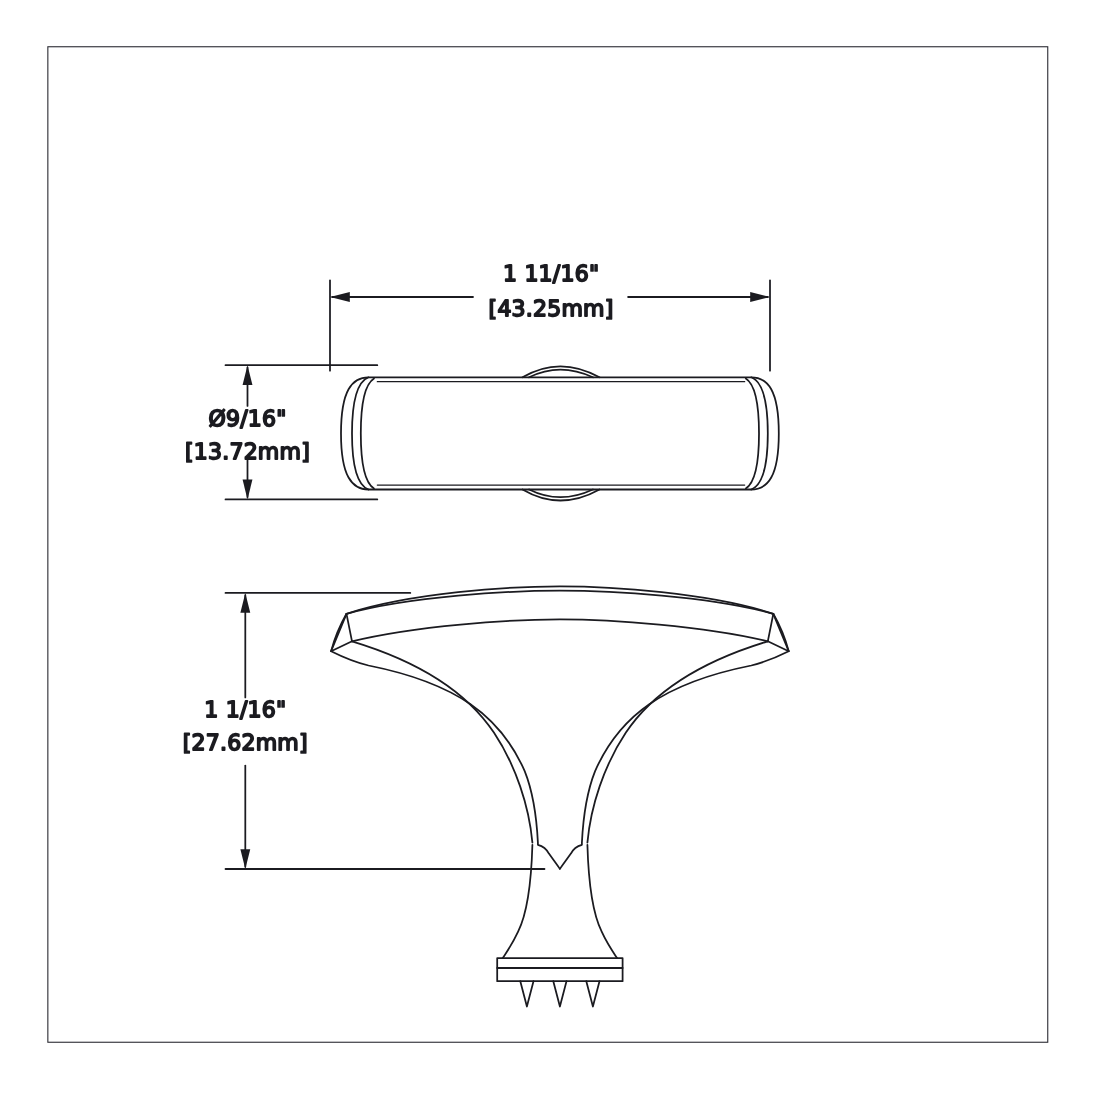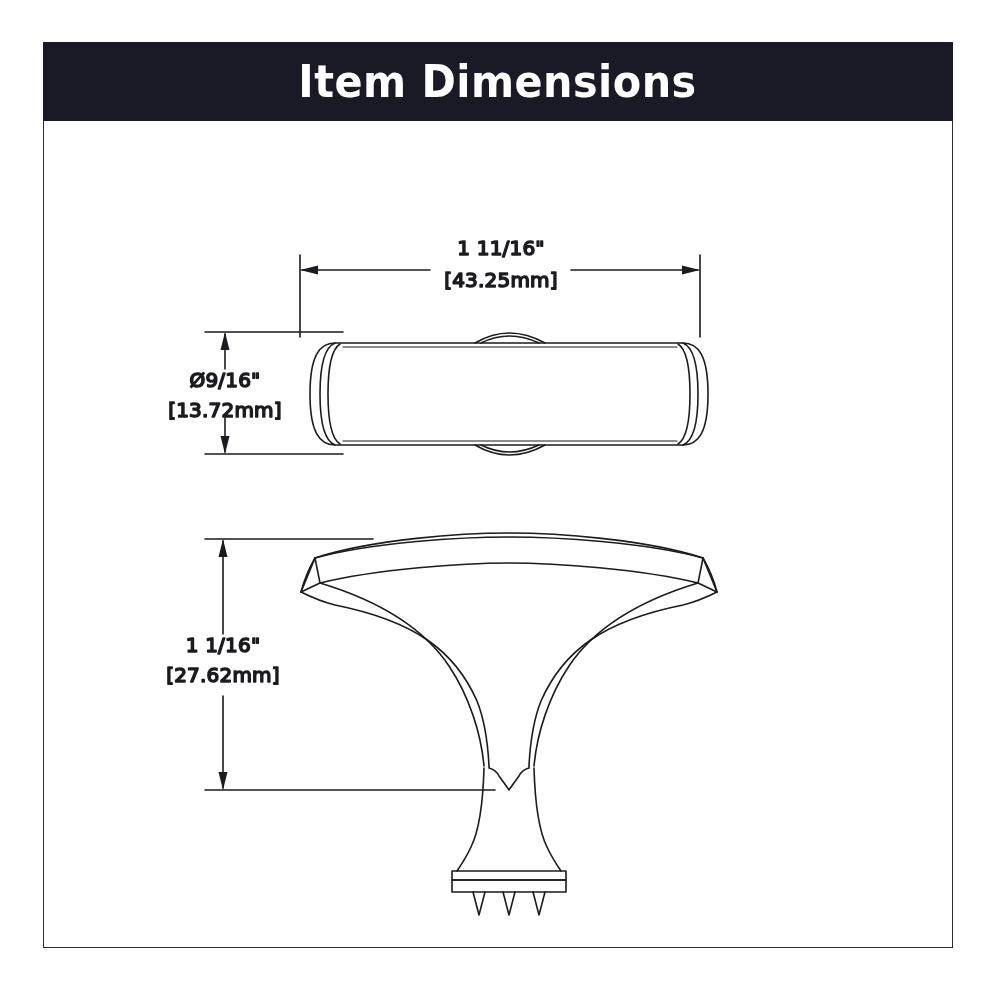--- a/index.html
+++ b/index.html
@@ -73,23 +73,20 @@
     letter-spacing: 0.2px;
   }
 </style>
 </head>
 <body>
 
 <div id="page">
 
   <div id="frame"></div>
 
-  <div id="title-bar">
-    <div id="title-text">Item Dimensions</div>
-  </div>
 
   <div id="drawing">
     <svg viewBox="0 0 910 827" xmlns="http://www.w3.org/2000/svg">
       <g fill="none" stroke="#1b1b20" stroke-width="1.6" stroke-linecap="round" stroke-linejoin="round">
 
         <g>
 
           <line x1="257" y1="134" x2="257" y2="216"></line>
           <line x1="657" y1="134" x2="657" y2="216"></line>
 

